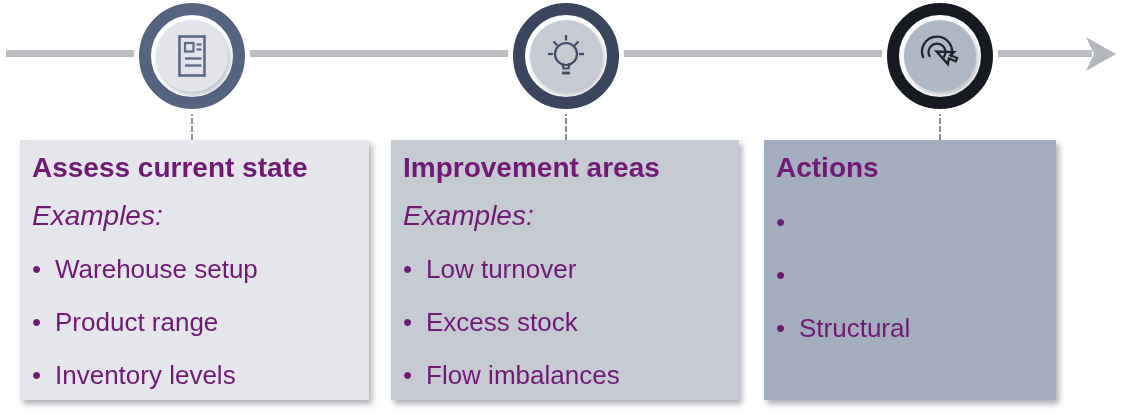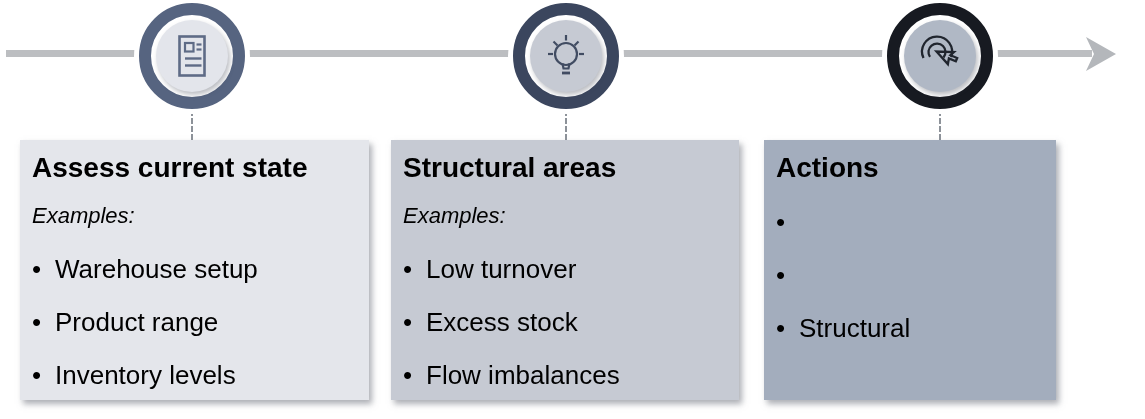--- a/index.html
+++ b/index.html
@@ -2,21 +2,21 @@
 <html><head>
 <meta charset="utf-8">
 <style>
   * { margin:0; padding:0; box-sizing:border-box; }
   html,body { background:#ffffff; }
   .canvas {
     position:relative;
     width:1145px; height:419px;
     background:#ffffff;
     font-family:"Liberation Sans", sans-serif;
-    color:#000000;
+    color:#701a75;
     overflow:hidden;
   }
 
   
   .tl-line {
     position:absolute; left:6px; top:50px;
     width:1086px; height:7px;
     background:#bcbec1;
     z-index:1;
   }
@@ -66,21 +66,21 @@
   }
   .card.s1 { left:20px;  width:349px; }
   .card.s2 { left:391px; width:348px; }
   .card.s3 { left:764px; width:292px; }
 
   .card-title {
     font-size:28px; font-weight:bold; line-height:36px;
     letter-spacing:0;
   }
   .card-sub {
-    font-size:22px; font-style:italic; line-height:34px;
+    font-size:28px; font-style:italic; line-height:34px;
     margin-top:13px;
   }
   .bullet {
     display:flex; align-items:baseline;
     font-size:26px; line-height:34px;
     margin-top:19px;
   }
   .bullet .dot {
     flex:0 0 23px; width:23px;
   }
@@ -152,21 +152,21 @@
       <span class="dot">•</span>
       <span>Product range</span>
     </div>
     <div class="bullet">
       <span class="dot">•</span>
       <span>Inventory levels</span>
     </div>
   </div>
 
   <div class="card s2" style="background-color: rgb(198, 202, 211);">
-    <div class="card-title">Structural areas</div>
+    <div class="card-title">Improvement areas</div>
     <div class="card-sub">Examples:</div>
     <div class="bullet">
       <span class="dot">•</span>
       <span>Low turnover</span>
     </div>
     <div class="bullet">
       <span class="dot">•</span>
       <span>Excess stock</span>
     </div>
     <div class="bullet">

